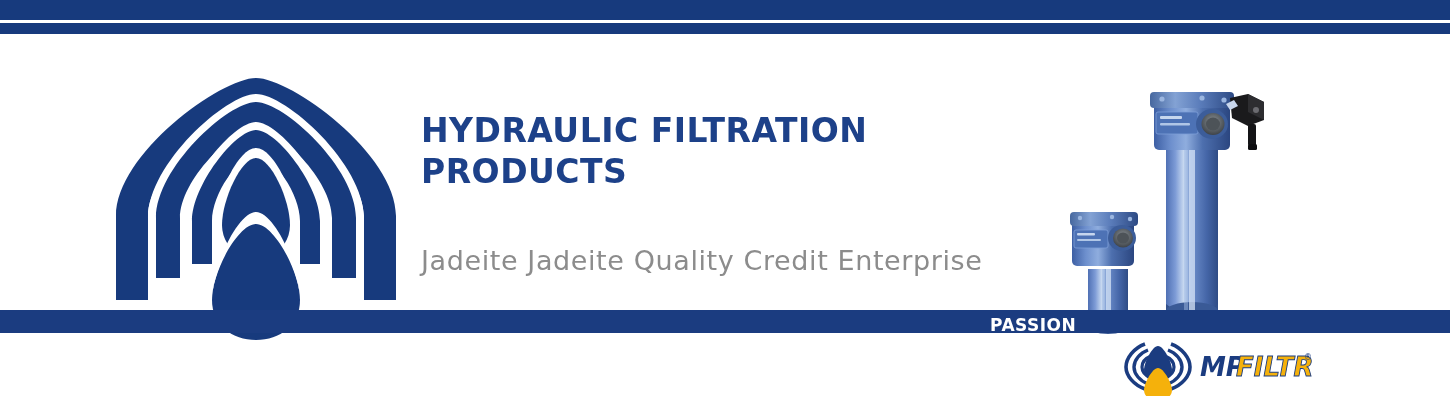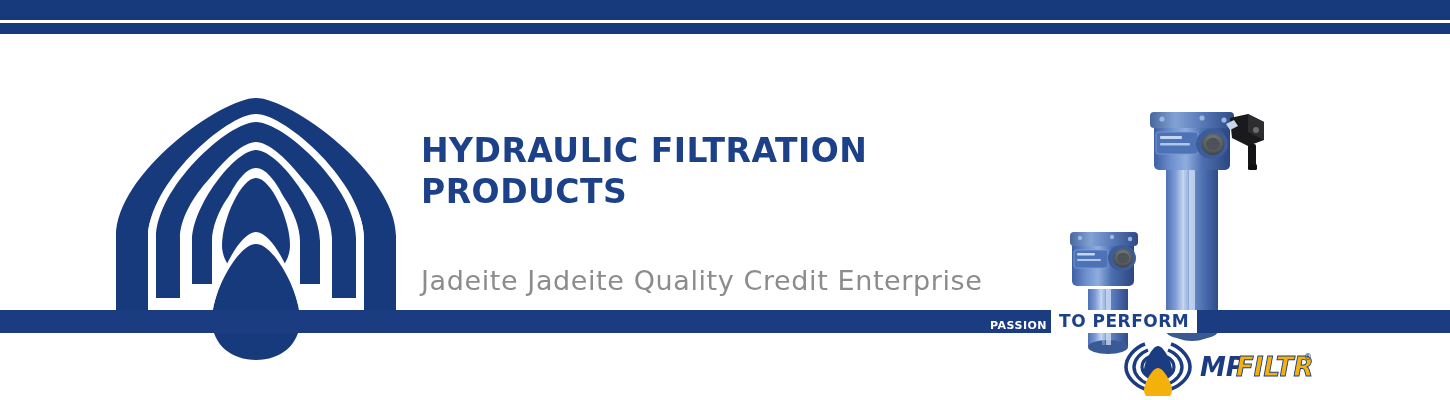--- a/index.html
+++ b/index.html
@@ -18,21 +18,20 @@
   }
   .topbar-2 {
     position:absolute; left:0; top:23px; width:1450px; height:11px;
     background:#173a7d;
   }
 
   
   .banner-body {
     position:absolute; left:0; top:34px; width:1450px; height:276px;
     background:#ffffff;
-    margin-top:20px;
   }
 
   
   .emblem {
     position:absolute; left:116px; top:44px;
     width:280px; height:262px;
   }
   .emblem svg { display:block; width:280px; height:262px; }
 
   
@@ -70,21 +69,21 @@
     position:absolute; left:0; top:310px; width:1450px; height:23px;
     background:#1b3c80;
   }
   .tagline-wrap {
     position:absolute; left:990px; top:310px; height:23px;
     display:flex; align-items:center;
     font-family:"DejaVu Sans", sans-serif;
   }
   .tagline-a {
     color:#ffffff;
-    font-size:11px;
+    font-size:17px;
     font-weight:bold;
     letter-spacing:0.5px;
     padding:8px 4px 0 0;
     line-height:23px;
   }
   .tagline-b-box {
     background:#ffffff;
     height:23px;
     display:flex; align-items:center;
     padding:0 8px;
@@ -262,23 +261,20 @@
       <rect x="44" y="205" width="5" height="56" fill="#dbe7f8" opacity="0.72"></rect>
       <rect x="40" y="205" width="3" height="56" fill="#aac4e8" opacity="0.45"></rect>
     </svg>
   </div>
 </div>
 
 <div class="bottombar"></div>
 
 <div class="tagline-wrap">
   <span class="tagline-a">PASSION</span>
-  <span class="tagline-b-box">
-    <span class="tagline-b">TO PERFORM</span>
-  </span>
 </div>
 
 <div class="brand-logo">
   <svg width="200" height="60" viewBox="0 0 200 60" xmlns="http://www.w3.org/2000/svg" aria-hidden="true">
     <g>
 
       <g fill="none" stroke="#1b3c80">
         <path d="M33 8 C 22 12, 14 22, 14 31 C 14 40, 22 49, 33 53" stroke-width="3.6"></path>
         <path d="M36 14 C 28 17, 22 24, 22 31 C 22 38, 28 45, 36 48" stroke-width="3.4"></path>
         <path d="M39 20 C 34 22, 30 26, 30 31 C 30 36, 34 40, 39 42" stroke-width="3.2"></path>

